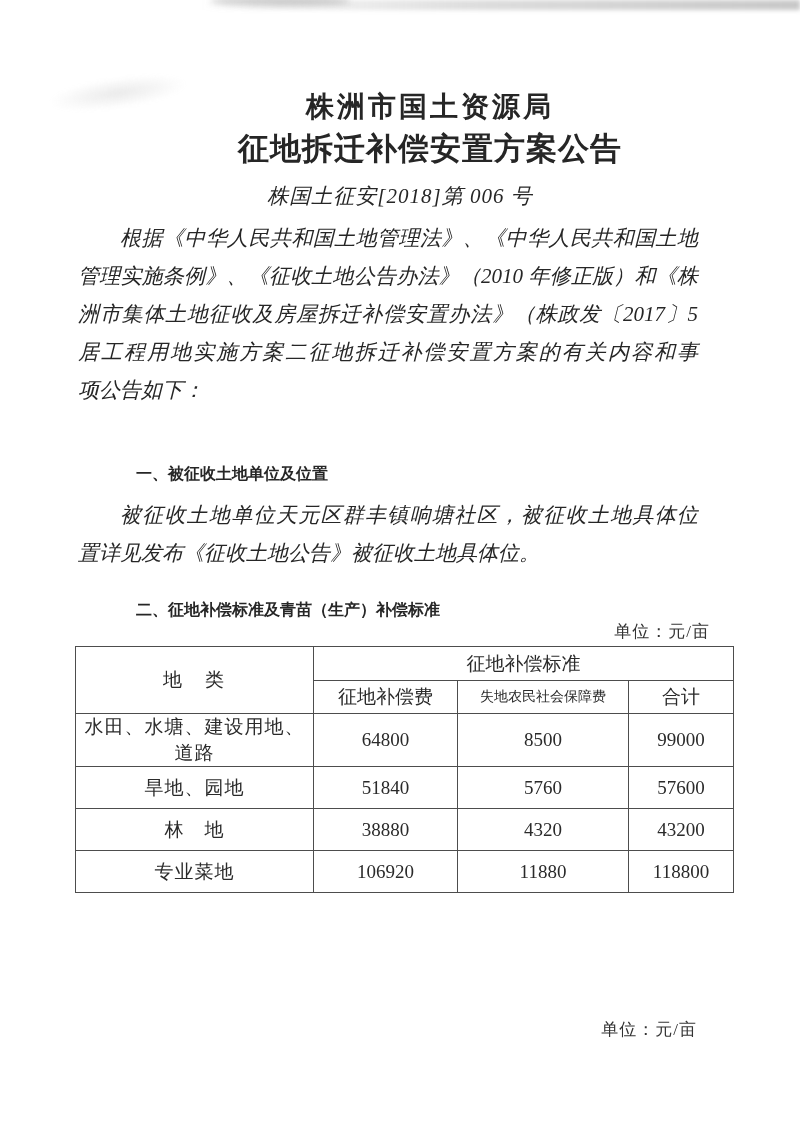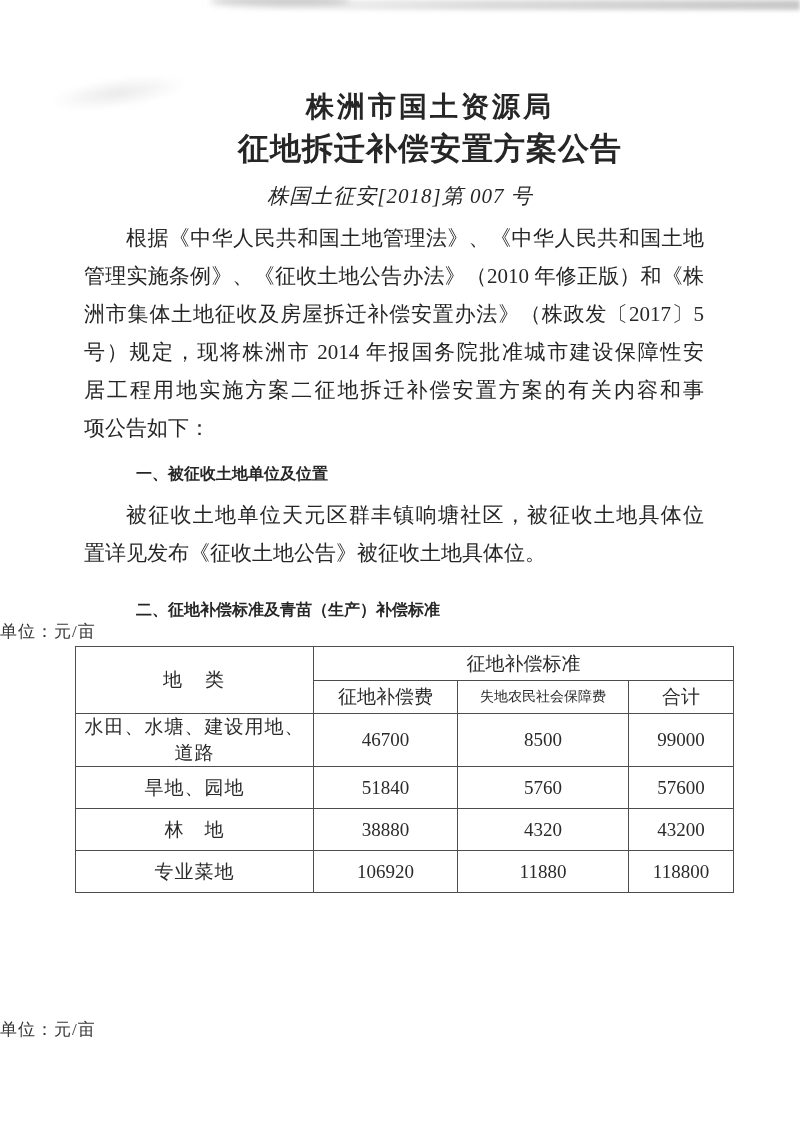--- a/index.html
+++ b/index.html
@@ -35,36 +35,37 @@
   }
   .title2{
     position:absolute;top:128px;left:30px;width:800px;
     text-align:center;font-size:31px;font-weight:bold;letter-spacing:1px;
   }
   .docnum{
     position:absolute;top:182px;left:0;width:800px;
     text-align:center;font-size:21px;font-style:italic;letter-spacing:1px;
   }
 
-  .bodytext{position:absolute;left:84px;width:620px;font-size:21px;}
+  .bodytext{position:absolute;left:78px;width:620px;font-size:21px;font-style:italic;}
   .para1{top:219px;}
   .para2{top:496px;}
   .pline{height:38px;line-height:38px;text-align:justify;text-align-last:justify;white-space:nowrap;}
   .pline.end{text-align-last:left;}
   .pline.ind{text-indent:2em;}
 
   .heading{
     position:absolute;left:78px;width:640px;height:38px;line-height:38px;
     font-size:16px;font-weight:bold;text-indent:58px;white-space:nowrap;
   }
   .h1{top:455px;}
   .h2{top:591px;}
 
   .unit-label{
     position:absolute;font-size:17px;letter-spacing:1px;color:#333;
+    text-align:right;
   }
   .unit-top{top:620px;left:0;width:710px;}
   .unit-bottom{top:1018px;left:0;width:697px;}
 
   table.comp{
     position:absolute;top:646px;left:75px;
     border-collapse:collapse;table-layout:fixed;
     font-size:19px;color:#2a2a2a;
   }
   table.comp td{
@@ -83,27 +84,26 @@
 <body>
 
 <div class="page">
 
   <div class="scan-top-band"></div>
   <div class="scan-top-blob"></div>
   <div class="scan-smudge"></div>
 
   <div class="title1">株洲市国土资源局</div>
   <div class="title2">征地拆迁补偿安置方案公告</div>
-  <div class="docnum">株国土征安[2018]第 007 号</div>
+  <div class="docnum">株国土征安[2018]第 006 号</div>
 
   <div class="bodytext para1">
     <div class="pline ind">根据《中华人民共和国土地管理法》、《中华人民共和国土地</div>
     <div class="pline">管理实施条例》、《征收土地公告办法》（2010 年修正版）和《株</div>
     <div class="pline">洲市集体土地征收及房屋拆迁补偿安置办法》（株政发〔2017〕5</div>
-    <div class="pline">号）规定，现将株洲市 2014 年报国务院批准城市建设保障性安</div>
     <div class="pline">居工程用地实施方案二征地拆迁补偿安置方案的有关内容和事</div>
     <div class="pline end">项公告如下：</div>
   </div>
 
   <div class="heading h1">一、被征收土地单位及位置</div>
 
   <div class="bodytext para2">
     <div class="pline ind">被征收土地单位天元区群丰镇响塘社区，被征收土地具体位</div>
     <div class="pline end">置详见发布《征收土地公告》被征收土地具体位。</div>
   </div>
@@ -124,21 +124,21 @@
         <td rowspan="2" class="landhead">地　类</td>
         <td colspan="3">征地补偿标准</td>
       </tr>
       <tr class="hrow2">
         <td>征地补偿费</td>
         <td class="social">失地农民社会保障费</td>
         <td>合计</td>
       </tr>
       <tr class="drow">
         <td class="land">水田、水塘、建设用地、道路</td>
-        <td>46700</td>
+        <td>64800</td>
         <td>8500</td>
         <td>99000</td>
       </tr>
       <tr class="drow">
         <td class="land">旱地、园地</td>
         <td>51840</td>
         <td>5760</td>
         <td>57600</td>
       </tr>
       <tr class="drow">

